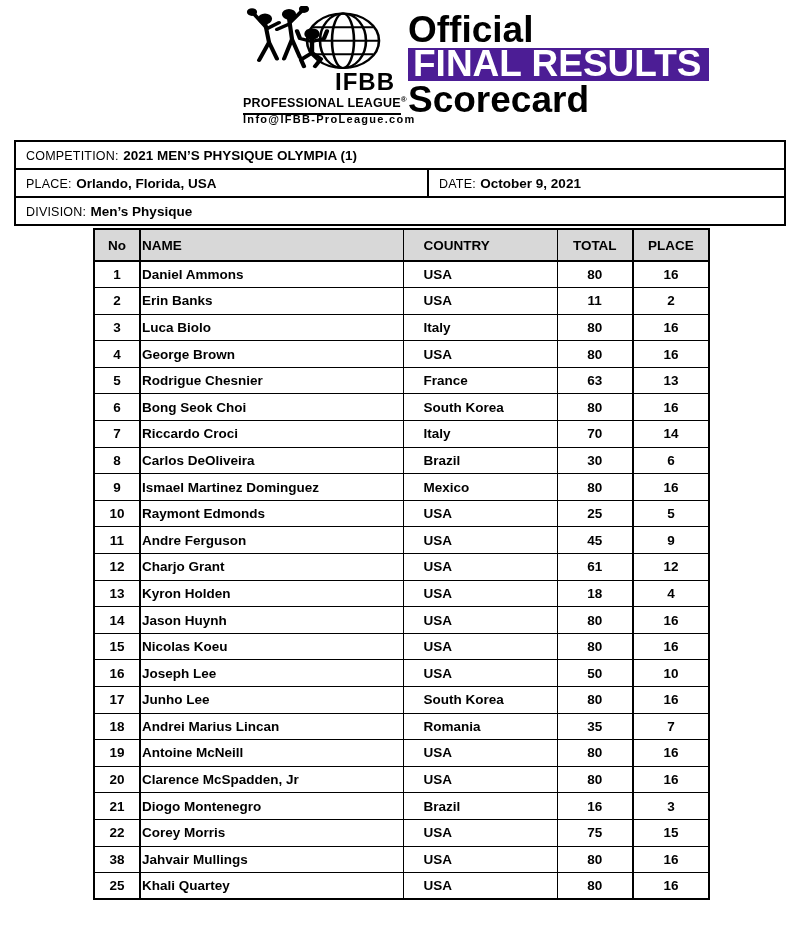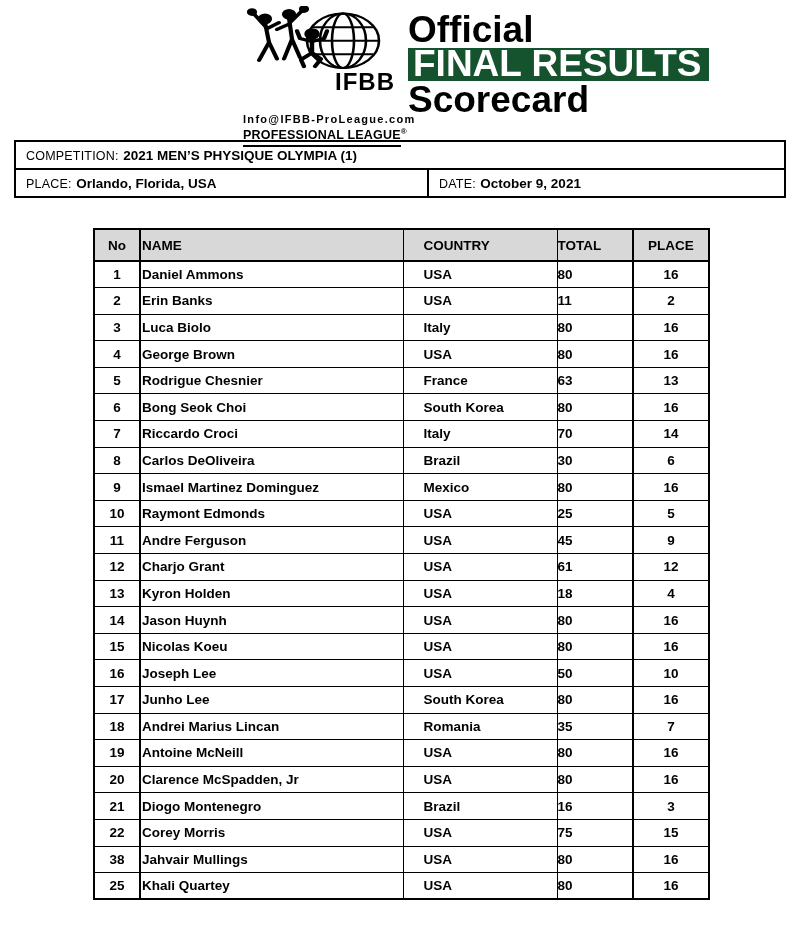--- a/index.html
+++ b/index.html
@@ -16,35 +16,35 @@
 
   
   .logo-svg { position: absolute; left: 243px; top: 6px; width: 158px; height: 68px; }
   .logo-ifbb {
     position: absolute; left: 243px; top: 68px; width: 152px;
     text-align: right; font-size: 24px; font-weight: 900; letter-spacing: 1px;
   }
   .logo-subtitle {
     position: absolute; left: 243px; top: 95px; width: 158px;
     text-align: center; font-size: 12.5px; font-weight: 800; letter-spacing: 0.2px;
-    border-bottom: 2.5px solid #000; padding-bottom: 3px; white-space: nowrap; margin-top: 32px;
+    border-bottom: 2.5px solid #000; padding-bottom: 3px; white-space: nowrap;
   }
   .logo-subtitle .reg { font-size: 8px; vertical-align: super; }
   .logo-email {
     position: absolute; left: 243px; top: 113px; width: 158px;
     text-align: center; font-size: 11px; font-weight: 700; letter-spacing: 1.3px;
     white-space: nowrap;
   }
 
   .title-block { position: absolute; left: 408px; top: 13px; }
   .title-line {
     font-size: 37px; font-weight: 800; line-height: 34px; white-space: nowrap;
   }
   .title-line.inverted {
-    display: inline-block; background: #14532d; color: #fff;
+    display: inline-block; background: #4c1d95; color: #fff;
     padding: 0 8px 2px 5px; margin: 1px 0 2px 0; line-height: 31px;
   }
 
   
   .info-table {
     position: absolute; left: 14px; top: 140px; width: 770px;
     border-collapse: collapse; table-layout: fixed;
   }
   .info-table td {
     border: 2px solid #000; height: 28px; vertical-align: middle;
@@ -65,21 +65,21 @@
     vertical-align: middle;
   }
   .results td {
     border: 1px solid #000; height: 26.6px; font-size: 13.5px; font-weight: 700;
     vertical-align: middle; background: #fff;
   }
   .results .c-no    { text-align: center; border-right: 2px solid #000; }
   .results th.c-no  { border-right: 2px solid #000; }
   .results .c-name  { text-align: left; padding-left: 1px; }
   .results .c-country { text-align: left; padding-left: 20px; }
-  .results .c-total { text-align: left; border-right: 2px solid #000; margin-left: 48px; }
+  .results .c-total { text-align: center; border-right: 2px solid #000; margin-left: 48px; }
   .results th.c-total { border-right: 2px solid #000; }
   .results .c-place { text-align: center; }
 </style>
 </head>
 <body>
 
 <div class="page">
 
   <div>
     <svg class="logo-svg" viewBox="0 0 158 90" preserveAspectRatio="none">
@@ -147,20 +147,26 @@
       </td>
     </tr>
     <tr>
       <td>
         <span class="lbl">PLACE:</span>
         <span class="val">Orlando, Florida, USA</span>
       </td>
       <td>
         <span class="lbl">DATE:</span>
         <span class="val">October 9, 2021</span>
+      </td>
+    </tr>
+    <tr>
+      <td colspan="2">
+        <span class="lbl">DIVISION:</span>
+        <span class="val">Men’s Physique</span>
       </td>
     </tr>
   </tbody>
     </table>
 
   <table class="results">
     <colgroup>
       <col style="width:46px">
         <col style="width:263px">
         <col style="width:154px">

